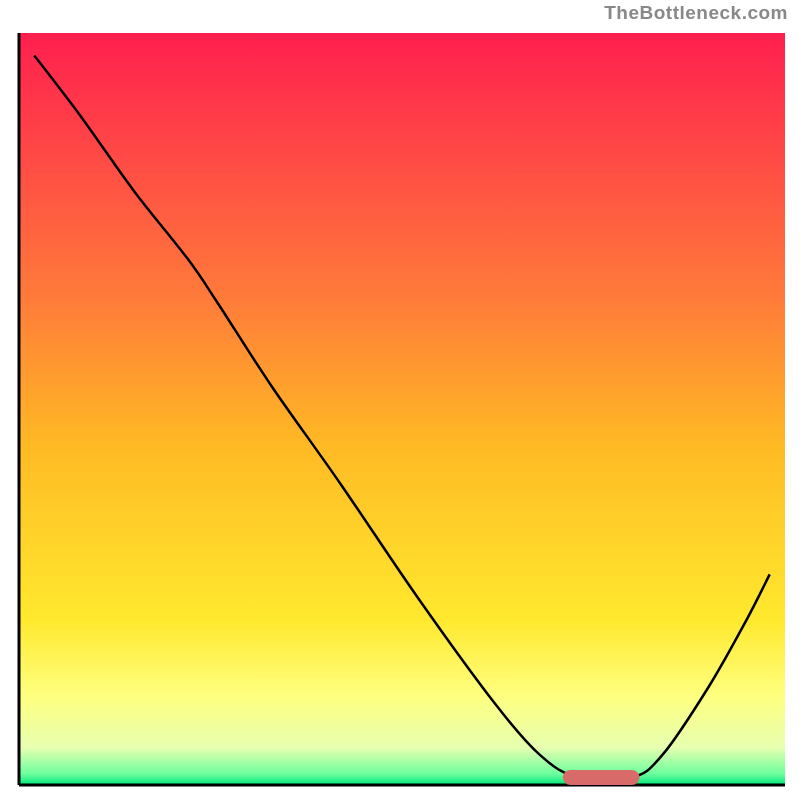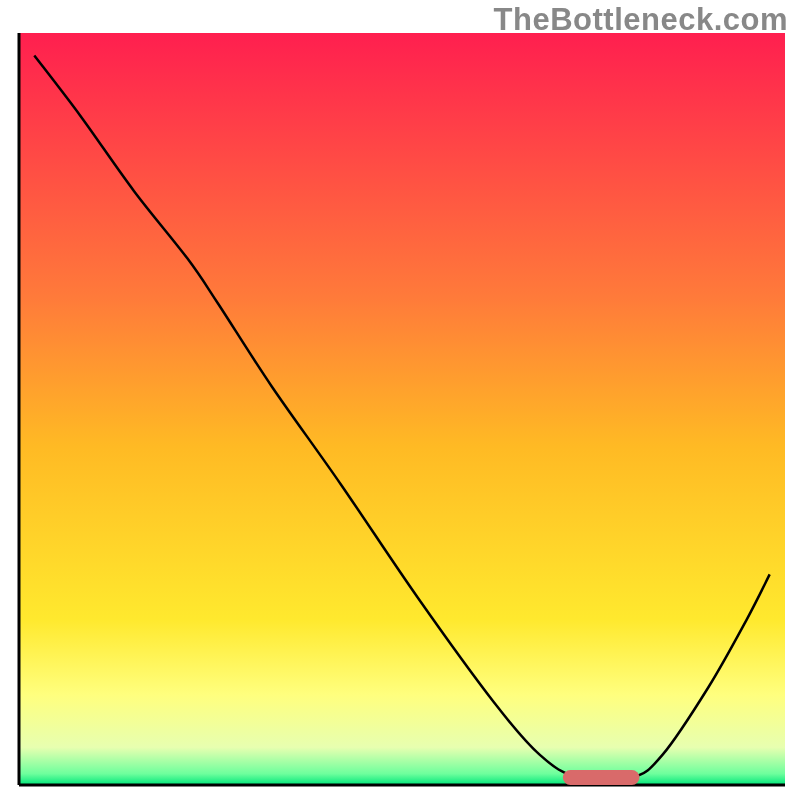--- a/index.html
+++ b/index.html
@@ -12,21 +12,21 @@
   .stage {
     position: relative;
     width: 800px;
     height: 800px;
   }
   .watermark {
     position: absolute;
     top: 2px;
     right: 12px;
     font-family: Arial, Helvetica, sans-serif;
-    font-size: 31px;
+    font-size: 19px;
     font-weight: bold;
     color: #888888;
     letter-spacing: 0.5px;
     user-select: none;
   }
   svg.plot {
     position: absolute;
     left: 0;
     top: 0;
     width: 800px;

